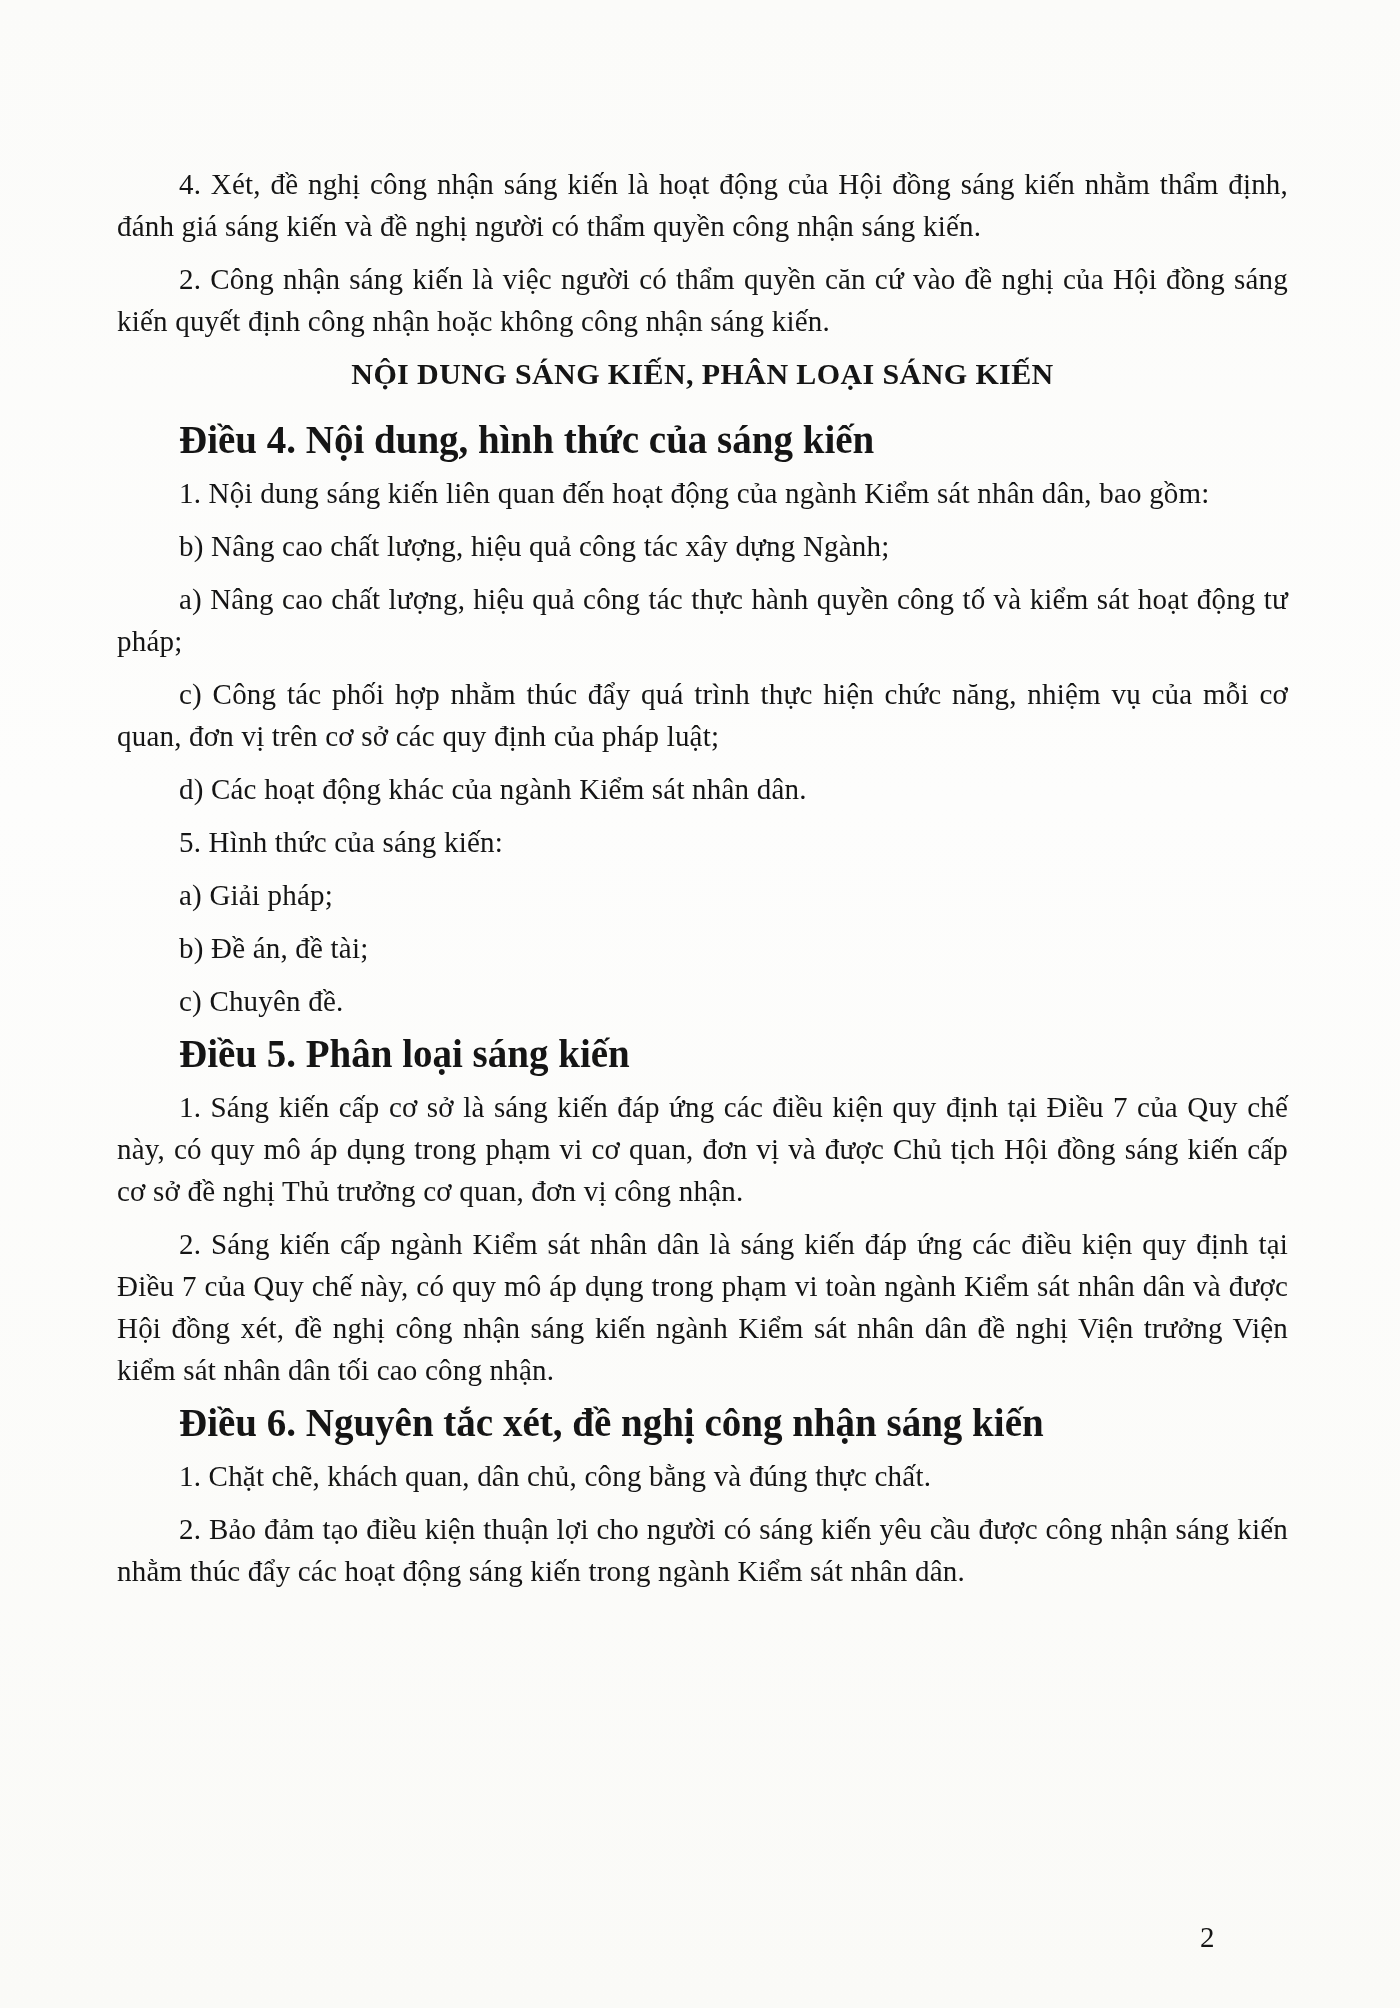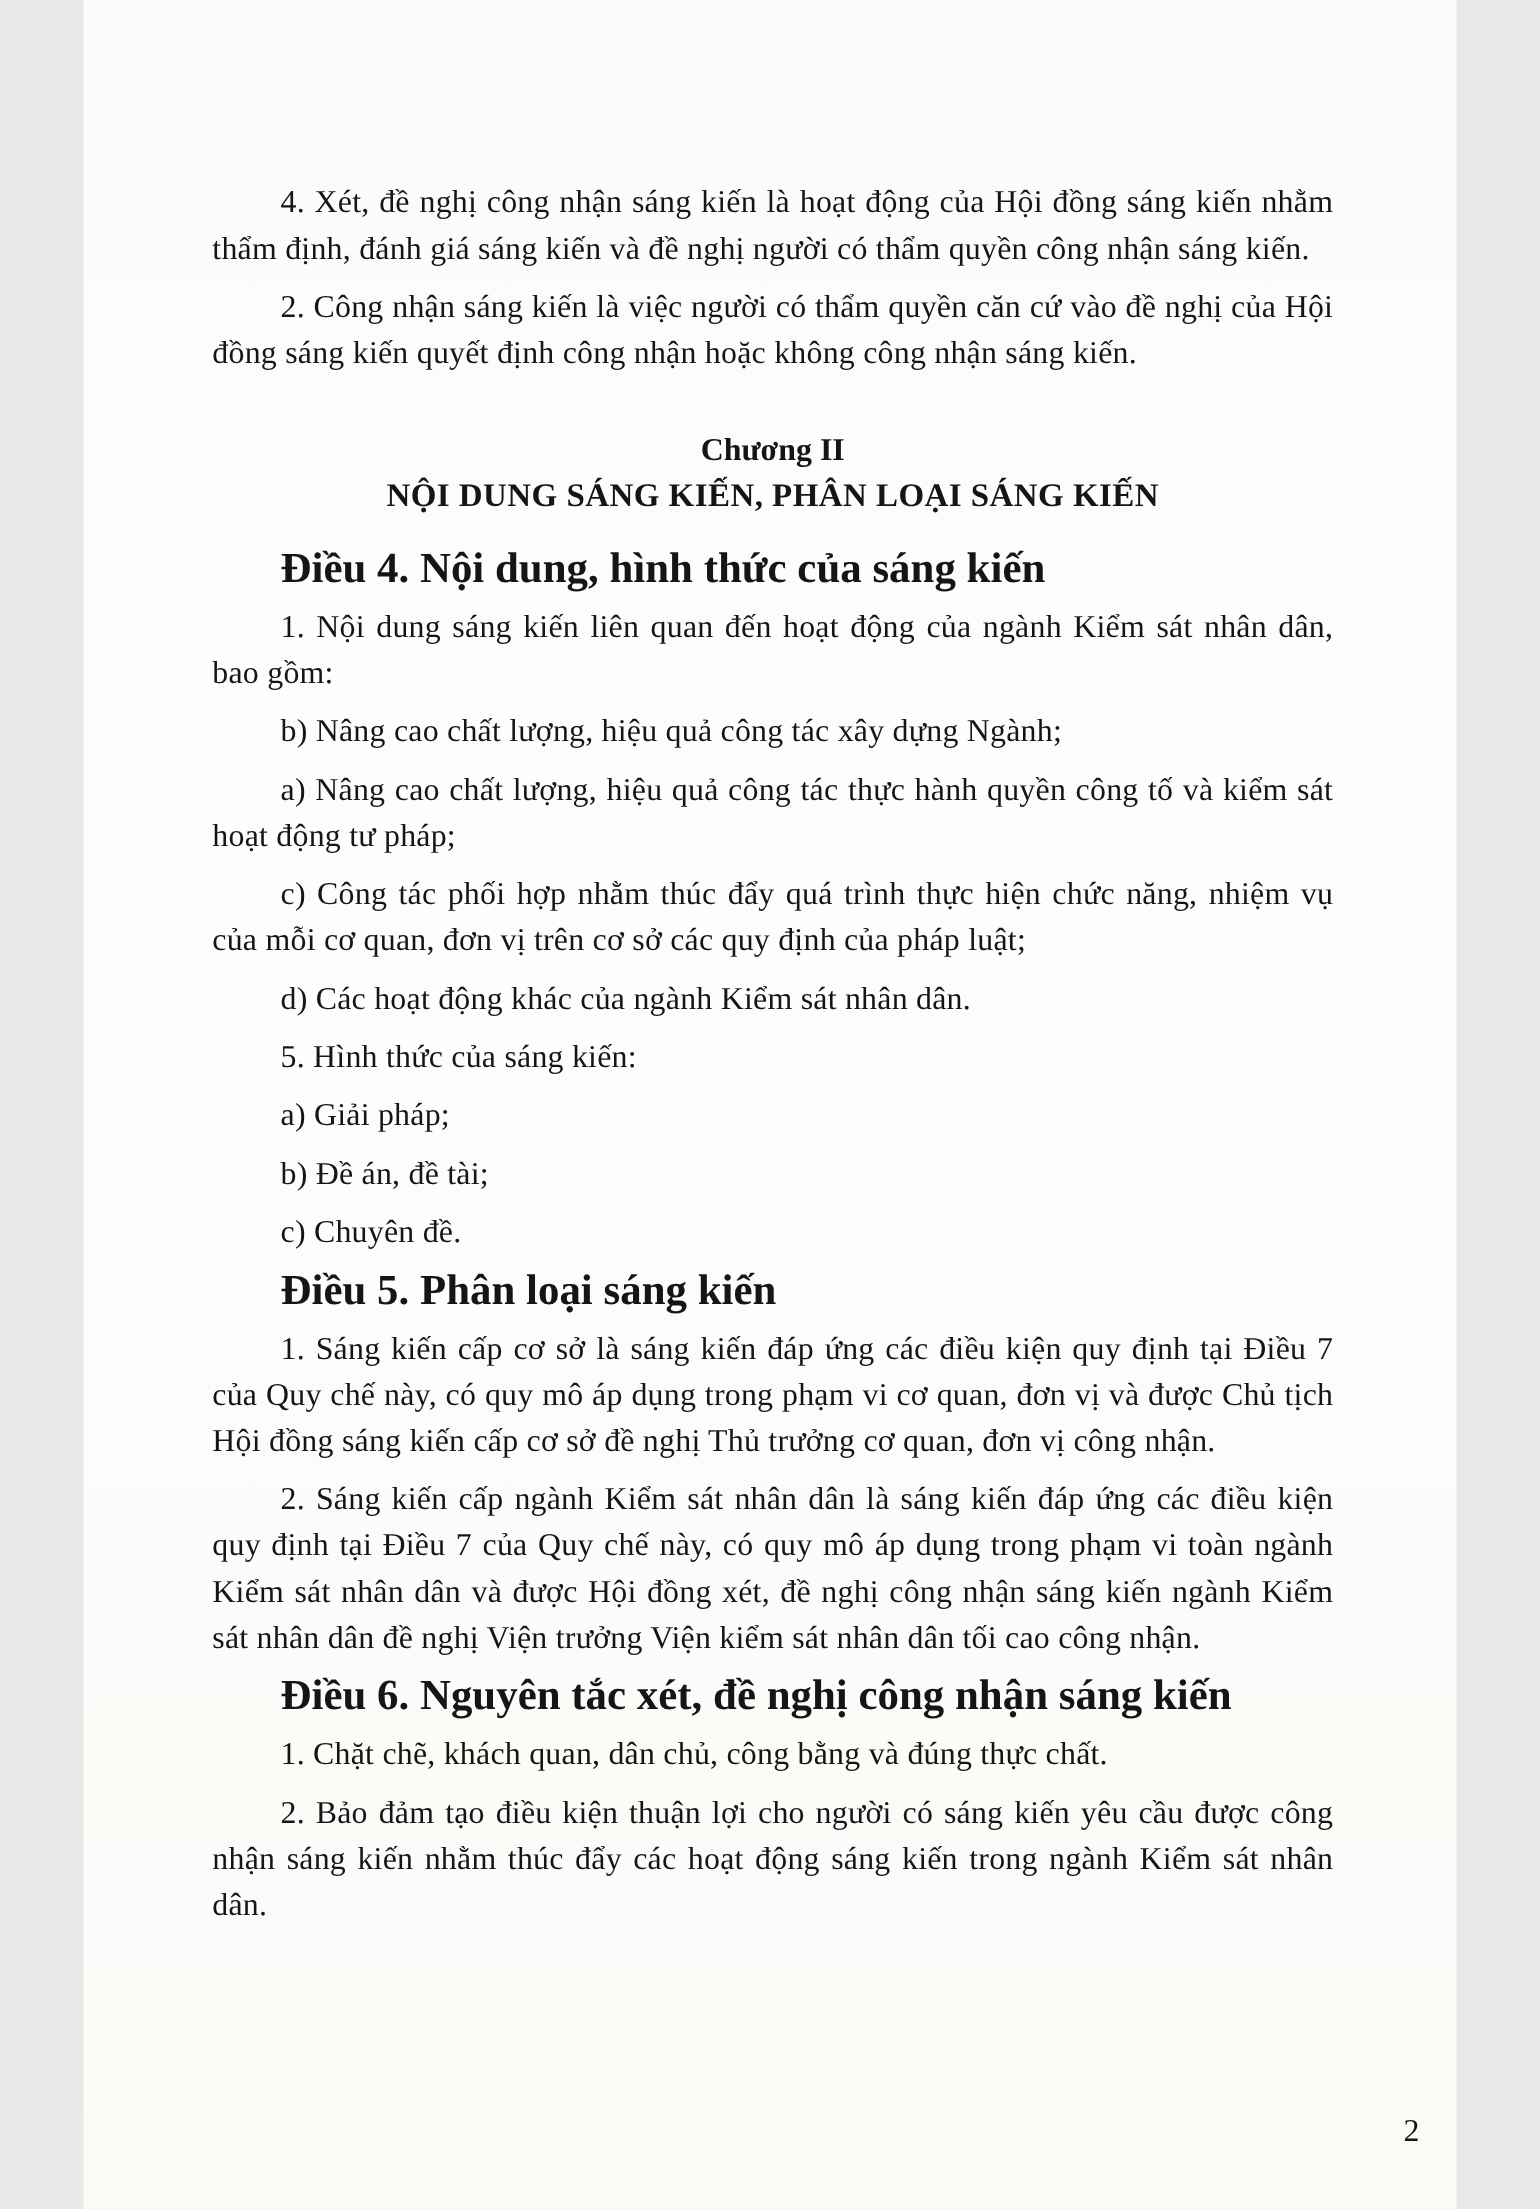--- a/index.html
+++ b/index.html
@@ -2,21 +2,21 @@
 <html><head>
 <meta charset="utf-8">
 <style>
   html, body {
     margin: 0;
     padding: 0;
     background: #e8e8e6;
   }
   .page {
     position: relative;
-    width: 1248px;
+    width: 1400px;
     height: 2008px;
     margin: 0 auto;
     background: #fcfcfa;
     background-image: linear-gradient(180deg, #fbfbf9 0%, #fdfdfc 40%, #fafaf7 100%);
     color: #151515;
     font-family: "Liberation Serif", "DejaVu Serif", serif;
     overflow: hidden;
   }
   .content {
     position: absolute;
@@ -65,21 +65,20 @@
     line-height: 42px;
   }
 </style>
 </head>
 <body>
 
 <div class="page">
   <div class="content">
     <p class="para">4. Xét, đề nghị công nhận sáng kiến là hoạt động của Hội đồng sáng kiến nhằm thẩm định, đánh giá sáng kiến và đề nghị người có thẩm quyền công nhận sáng kiến.</p>
     <p class="para">2. Công nhận sáng kiến là việc người có thẩm quyền căn cứ vào đề nghị của Hội đồng sáng kiến quyết định công nhận hoặc không công nhận sáng kiến.</p>
-    <p class="chapter-heading">Chương II</p>
     <p class="chapter-title">NỘI DUNG SÁNG KIẾN, PHÂN LOẠI SÁNG KIẾN</p>
     <p class="article-heading">Điều 4. Nội dung, hình thức của sáng kiến</p>
     <p class="para">1. Nội dung sáng kiến liên quan đến hoạt động của ngành Kiểm sát nhân dân, bao gồm:</p>
     <p class="para">b) Nâng cao chất lượng, hiệu quả công tác xây dựng Ngành;</p>
     <p class="para">a) Nâng cao chất lượng, hiệu quả công tác thực hành quyền công tố và kiểm sát hoạt động tư pháp;</p>
     <p class="para">c) Công tác phối hợp nhằm thúc đẩy quá trình thực hiện chức năng, nhiệm vụ của mỗi cơ quan, đơn vị trên cơ sở các quy định của pháp luật;</p>
     <p class="para">d) Các hoạt động khác của ngành Kiểm sát nhân dân.</p>
     <p class="para">5. Hình thức của sáng kiến:</p>
     <p class="para">a) Giải pháp;</p>
     <p class="para">b) Đề án, đề tài;</p>

